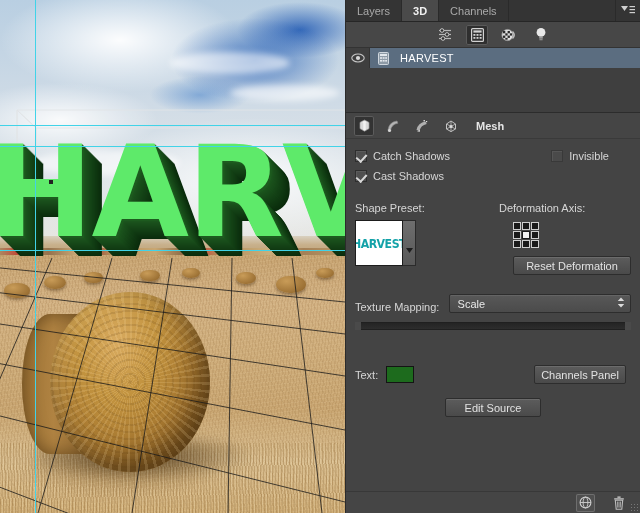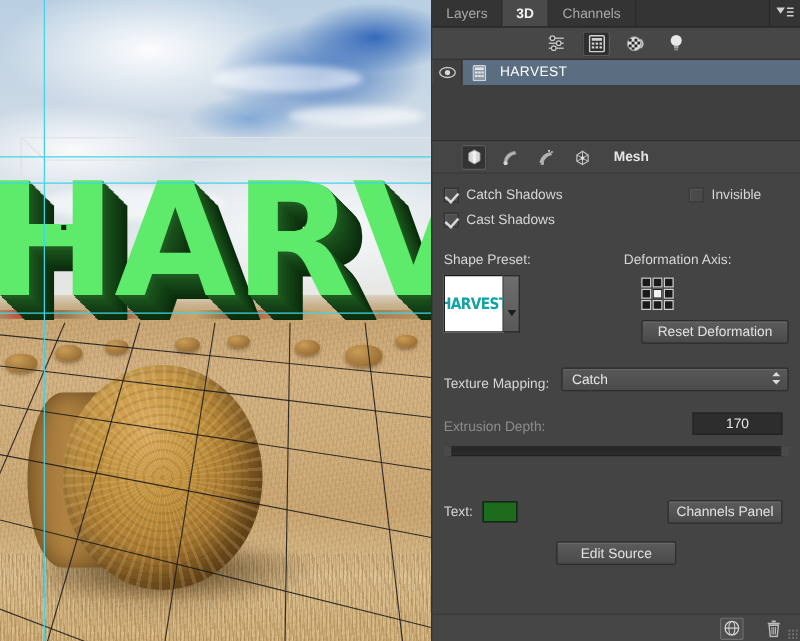--- a/index.html
+++ b/index.html
@@ -195,21 +195,21 @@
     background:#3f3f3f; border-right:1px solid #333;
   }
   .scene-icon { width:26px; display:flex; align-items:center; justify-content:center; }
   .scene-label { font-size:11px; padding-left:4px; letter-spacing:.3px; }
   .list-rest { height:44px; background:#3f3f3f; }
 
   
   #panel-props { flex:1; background:#444444; display:flex; flex-direction:column; }
   .props-icon-row {
     height:26px; display:flex; align-items:center; gap:9px;
-    padding-left:23px; background:#454545;
+    padding-left:8px; background:#454545;
     border-bottom:1px solid #3a3a3a;
   }
   .props-icon {
     width:20px; height:20px; display:flex; align-items:center; justify-content:center;
     border-radius:2px;
   }
   .props-icon.active { background:#333; box-shadow: inset 0 0 0 1px #5c5c5c; }
   .props-title { font-size:11px; font-weight:bold; color:#e6e6e6; margin-left:6px; }
 
   .props-body { position:relative; flex:1; padding:0 9px; }
@@ -570,34 +570,30 @@
               <div class="axis-cell"></div>
               <div class="axis-cell"></div>
             </div>
             <div class="btn" style="margin-top:8px;width:118px;margin-left:14px;">Reset Deformation</div>
           </div>
         </div>
 
         <div class="row" style="margin-top:19px;">
           <div class="lbl" style="width:95px;">Texture Mapping:</div>
           <div class="select">
-            <span>Catch</span>
+            <span>Scale</span>
             <span>
               <svg width="8" height="11" viewBox="0 0 8 11">
                 <polygon points="4,0.5 7.2,4 0.8,4" fill="#dcdcdc"></polygon>
                 <polygon points="4,10.5 7.2,7 0.8,7" fill="#dcdcdc"></polygon>
               </svg>
             </span>
           </div>
         </div>
 
-        <div class="row" style="margin-top:17px;justify-content:space-between;">
-          <div class="lbl-dim">Extrusion Depth:</div>
-          <div class="numfield" style="margin-right:5px;">170</div>
-        </div>
         <div style="margin-top:9px;padding:0 2px;">
           <div class="slider-track">
             <div class="slider-ends" style="left:-3px;"></div>
             <div class="slider-ends" style="right:-3px;"></div>
           </div>
         </div>
 
         <div class="row" style="margin-top:35px;justify-content:space-between;align-items:center;">
           <div style="display:flex;align-items:center;gap:8px;">
             <span class="lbl">Text:</span>

